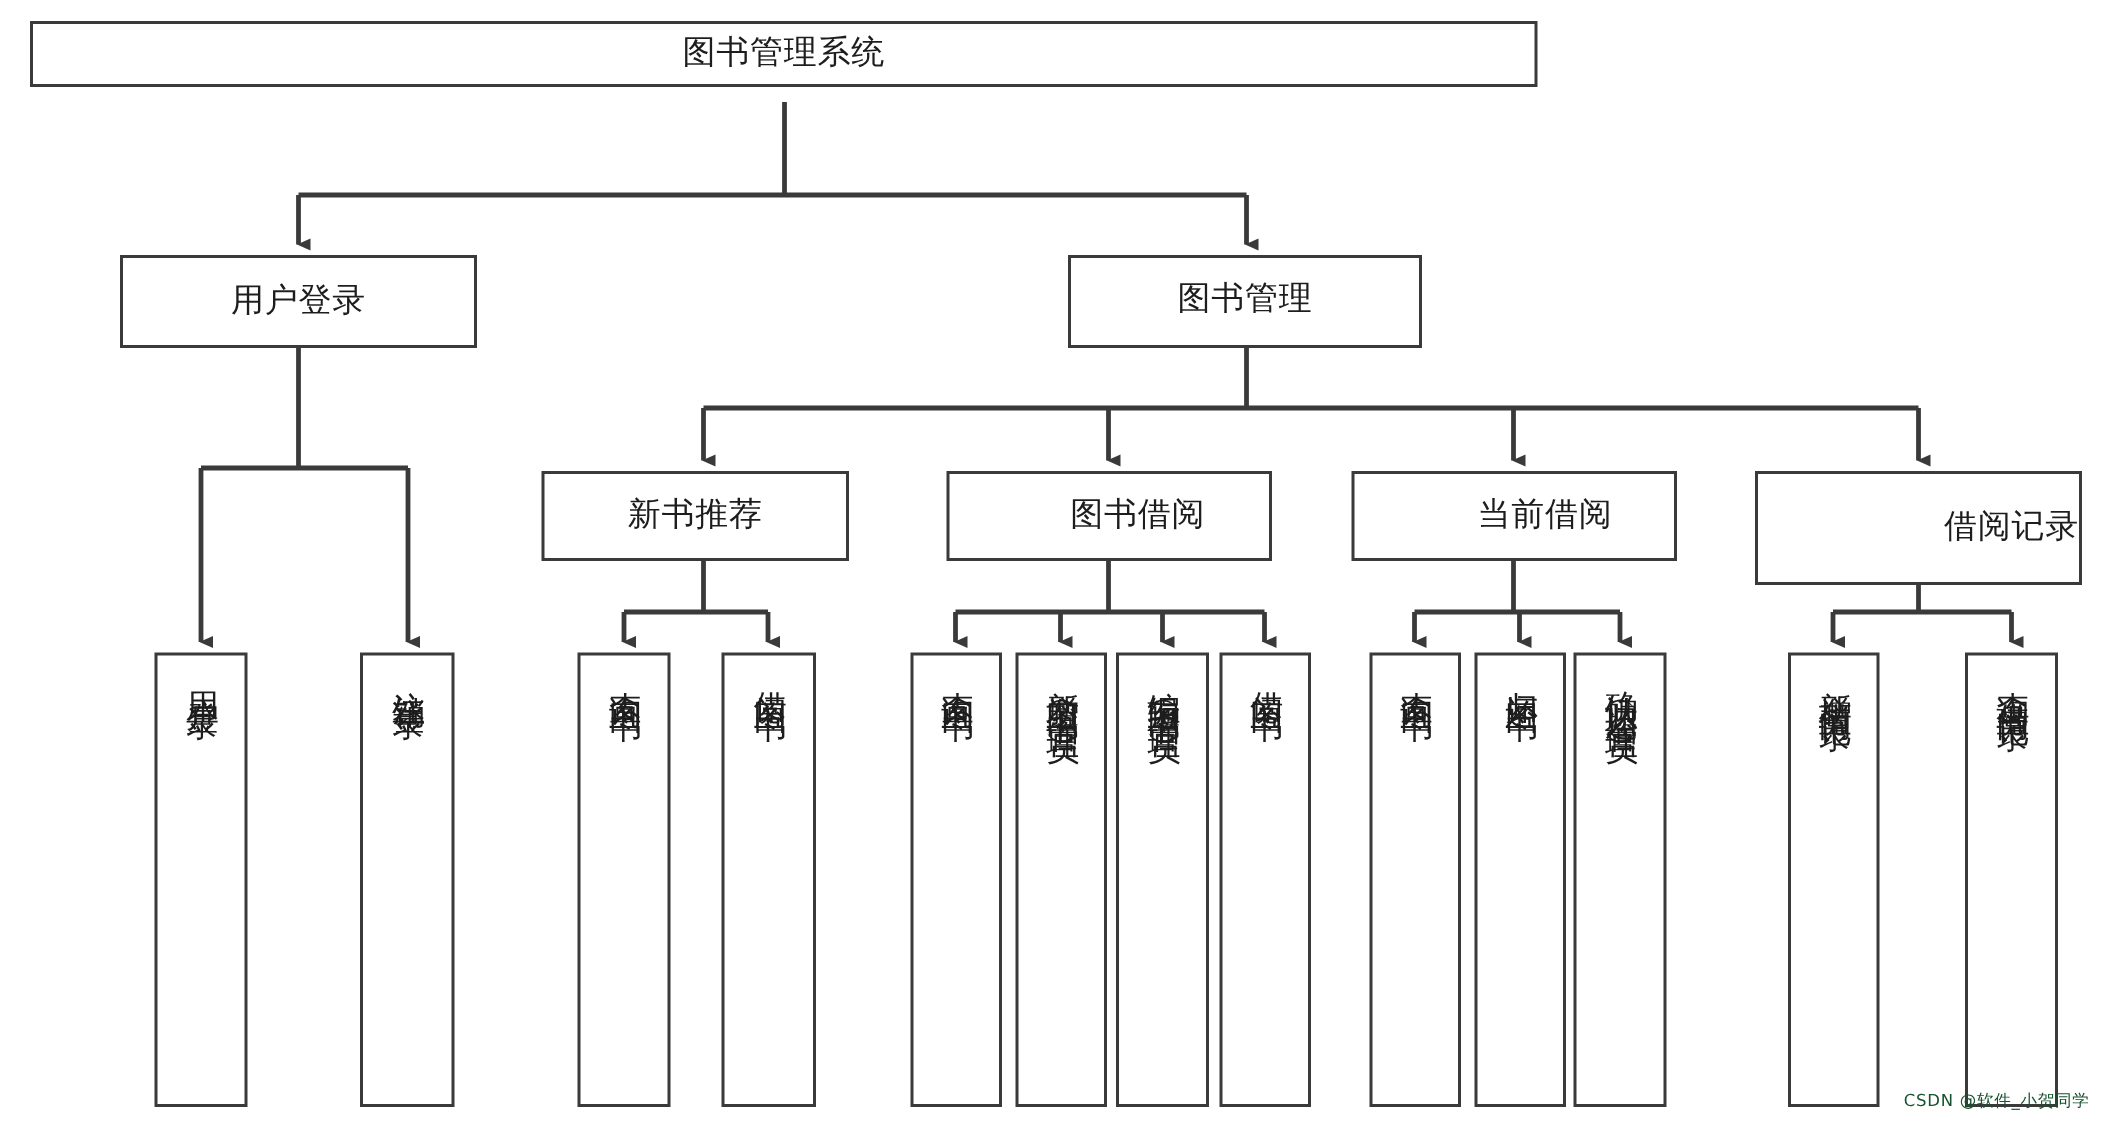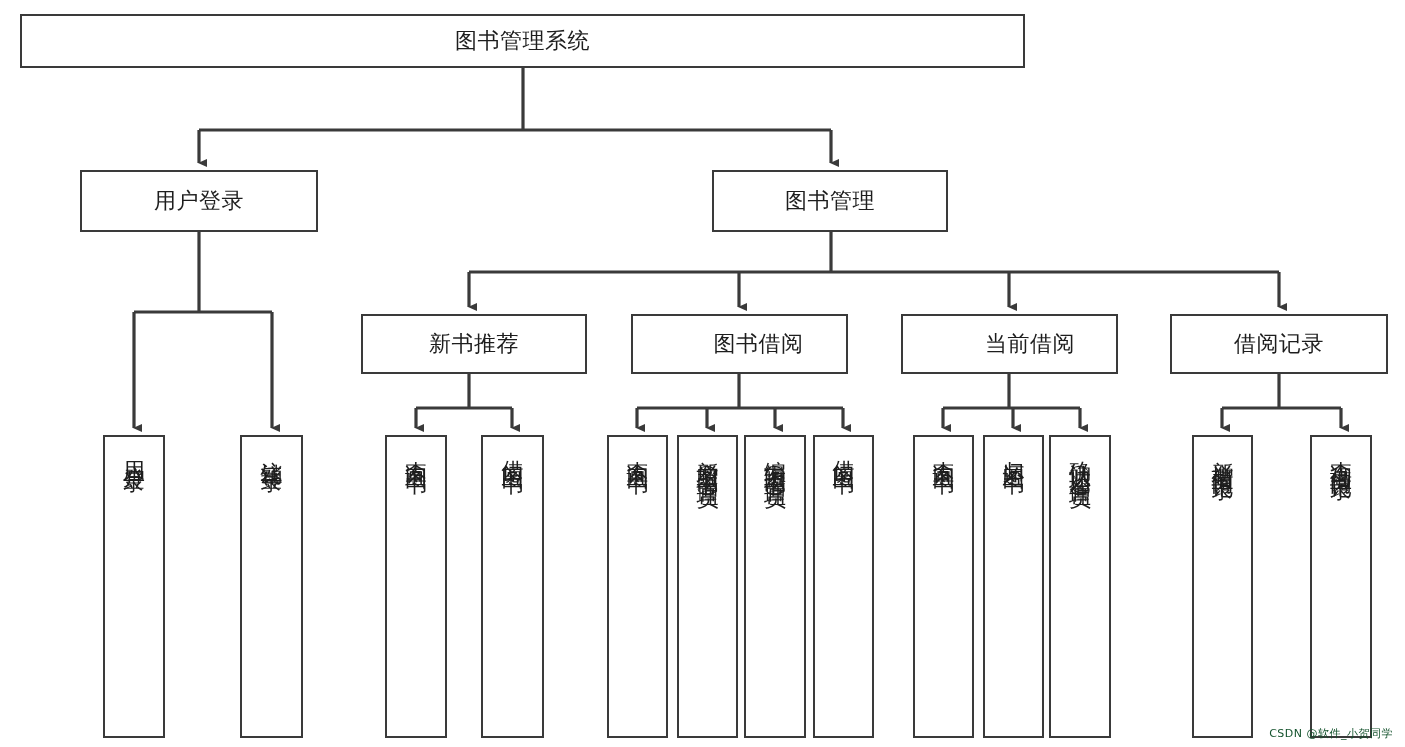--- a/index.html
+++ b/index.html
@@ -132,41 +132,41 @@
     </g>
 
     <g stroke="#3a3a3a" stroke-width="3.2" fill="none">
       <path d="M1279,374 L1279,408"></path>
       <path d="M1222,408 L1341,408"></path>
       <path d="M1222,408 L1222,428" marker-end="url(#arrowhead)"></path>
       <path d="M1341,408 L1341,428" marker-end="url(#arrowhead)"></path>
     </g>
   </svg>
 
-  <div class="node-box" style="left:20px; top:14px; width:1005px; height:54px;">
+  <div class="node-box" style="left:20px; top:14px; width:1005px; height:44px;">
     <span class="node-label-h">图书管理系统</span>
   </div>
 
   <div class="node-box" style="left:80px; top:170px; width:238px; height:62px;">
     <span class="node-label-h">用户登录</span>
   </div>
-  <div class="node-box" style="left:712px; top:170px; width:236px; height:62px;">
+  <div class="node-box" style="left:712px; top:170px; width:236px; height:62px;font-family:Liberation Mono, monospace;">
     <span class="node-label-h">图书管理</span>
   </div>
 
-  <div class="node-box" style="left:361px; top:314px; width:226px; height:60px;">
+  <div class="node-box" style="left:361px; top:314px; width:205px; height:60px;">
     <span class="node-label-h">新书推荐</span>
   </div>
   <div class="node-box" style="left:631px; top:314px; width:217px; height:60px;padding-left:38px;">
     <span class="node-label-h">图书借阅</span>
   </div>
   <div class="node-box" style="left:901px; top:314px; width:217px; height:60px;padding-left:41px;">
     <span class="node-label-h">当前借阅</span>
   </div>
-  <div class="node-box" style="left:1170px; top:314px; width:218px; height:60px;">
+  <div class="node-box" style="left:1170px; top:314px; width:218px; height:76px;justify-content:flex-end;">
     <span class="node-label-h">借阅记录</span>
   </div>
 
   <div class="node-box vertical" style="left:103px; top:435px; width:62px; height:303px;">
     <span class="node-label-v">用户登录</span>
   </div>
   <div class="node-box vertical" style="left:240px; top:435px; width:63px; height:303px;">
     <span class="node-label-v">注销登录</span>
   </div>
 

